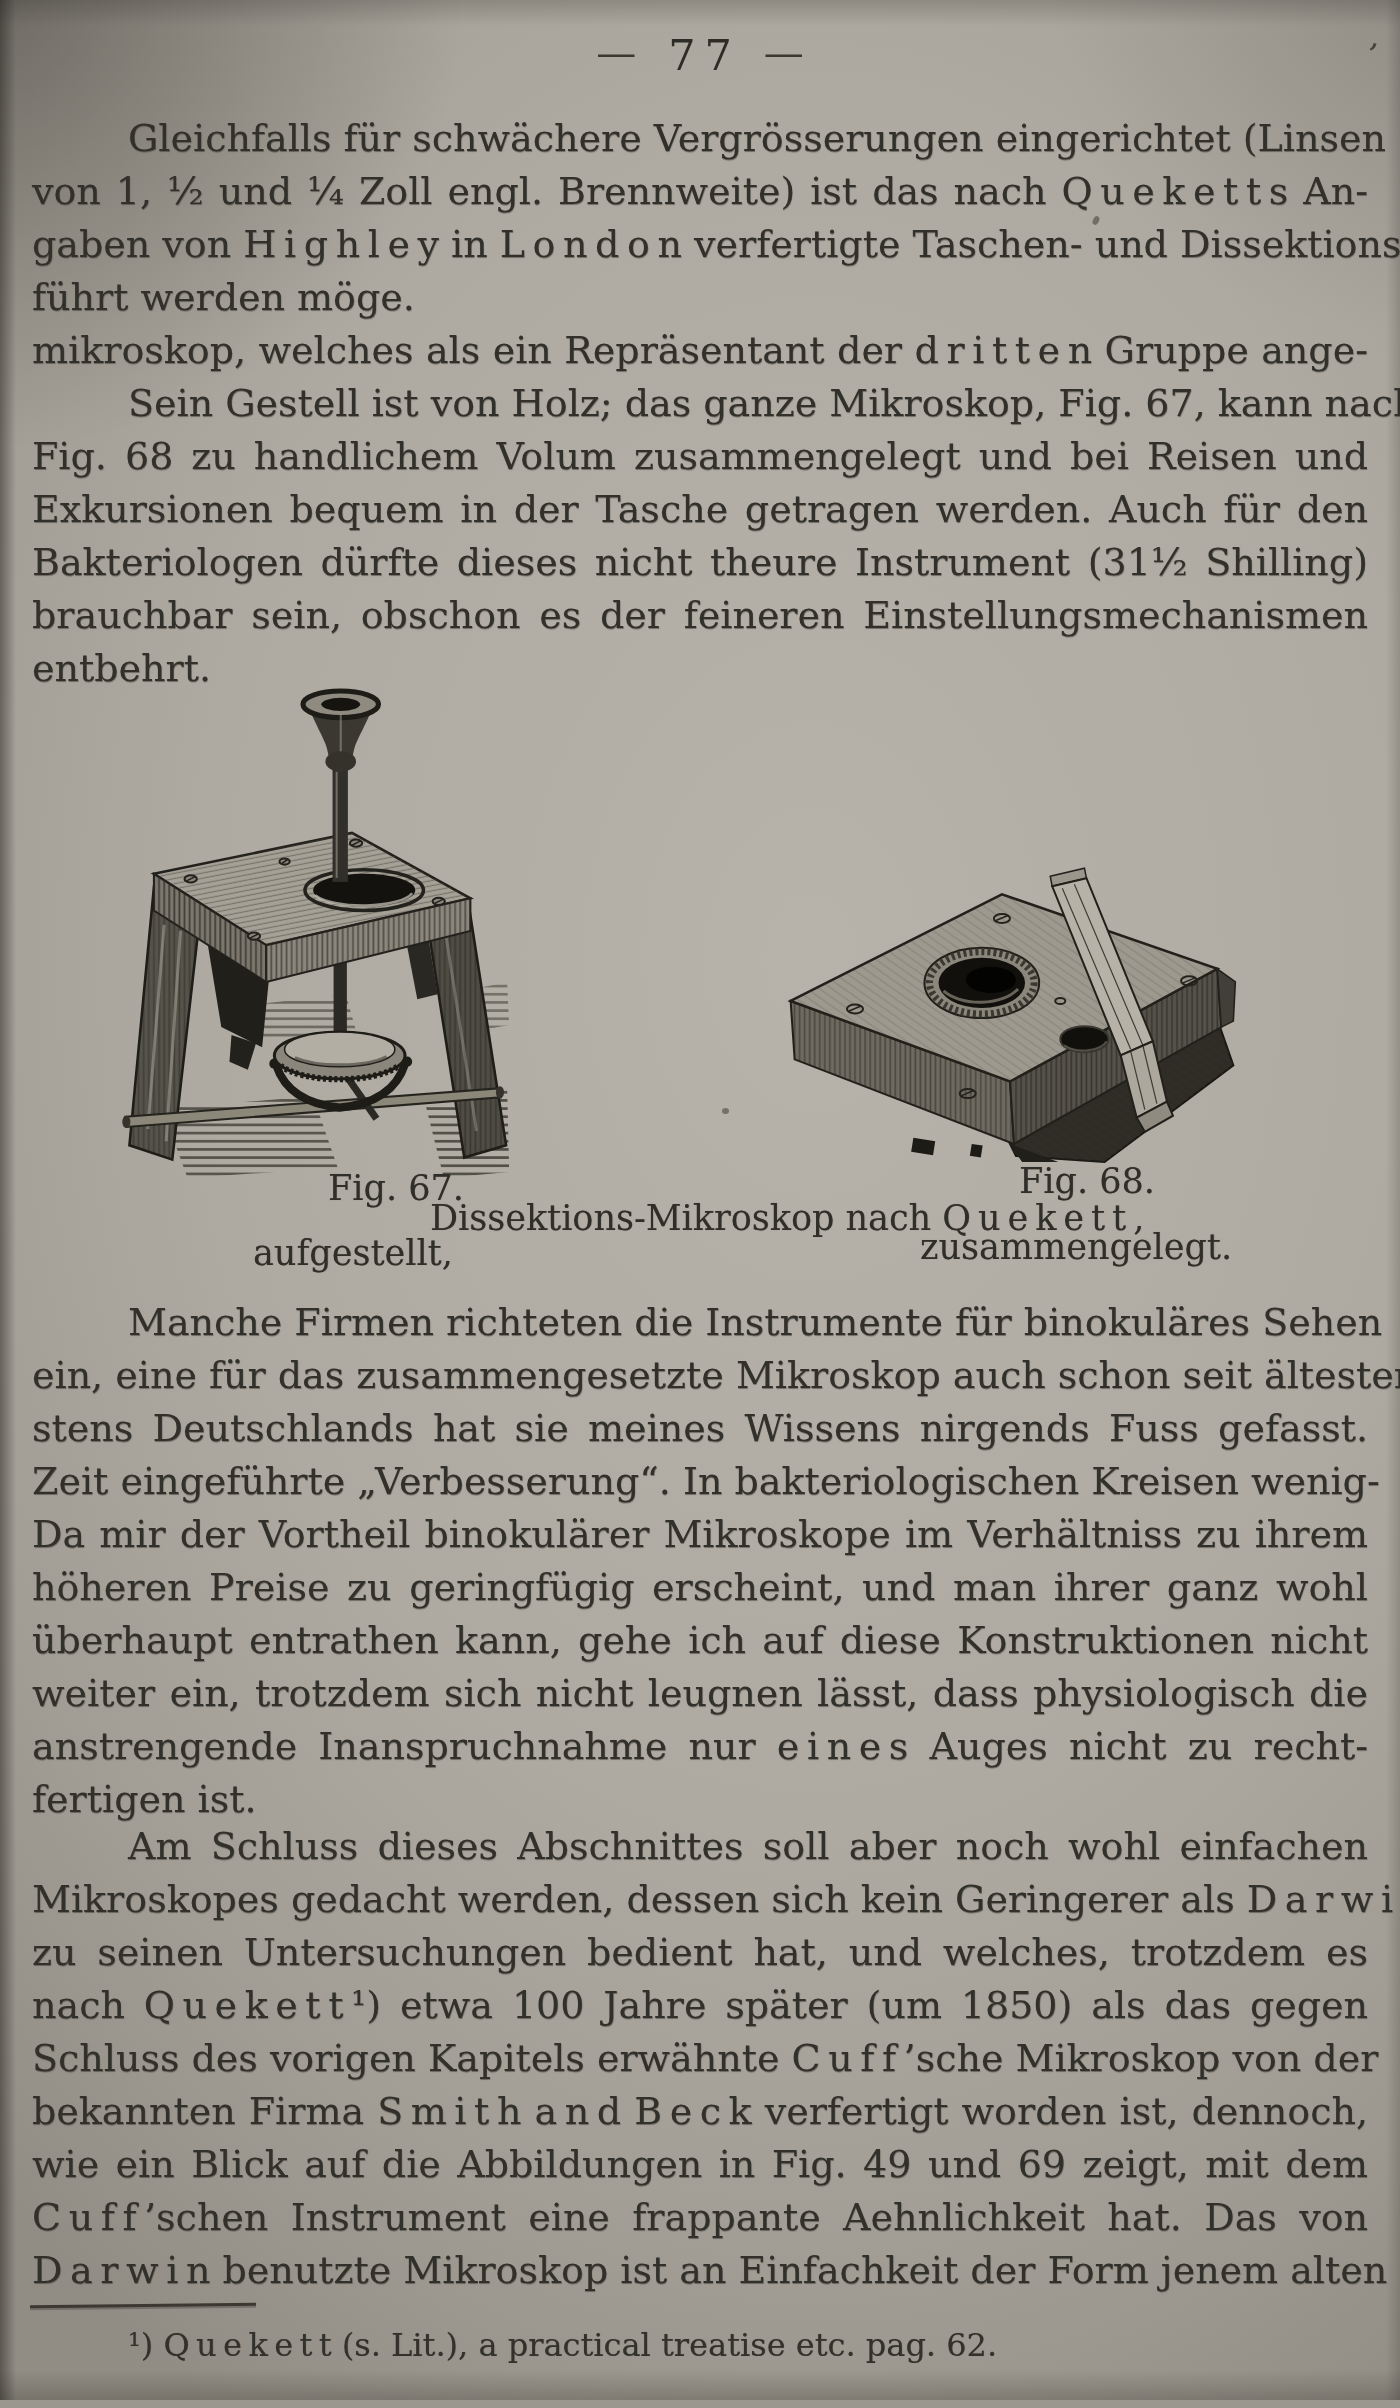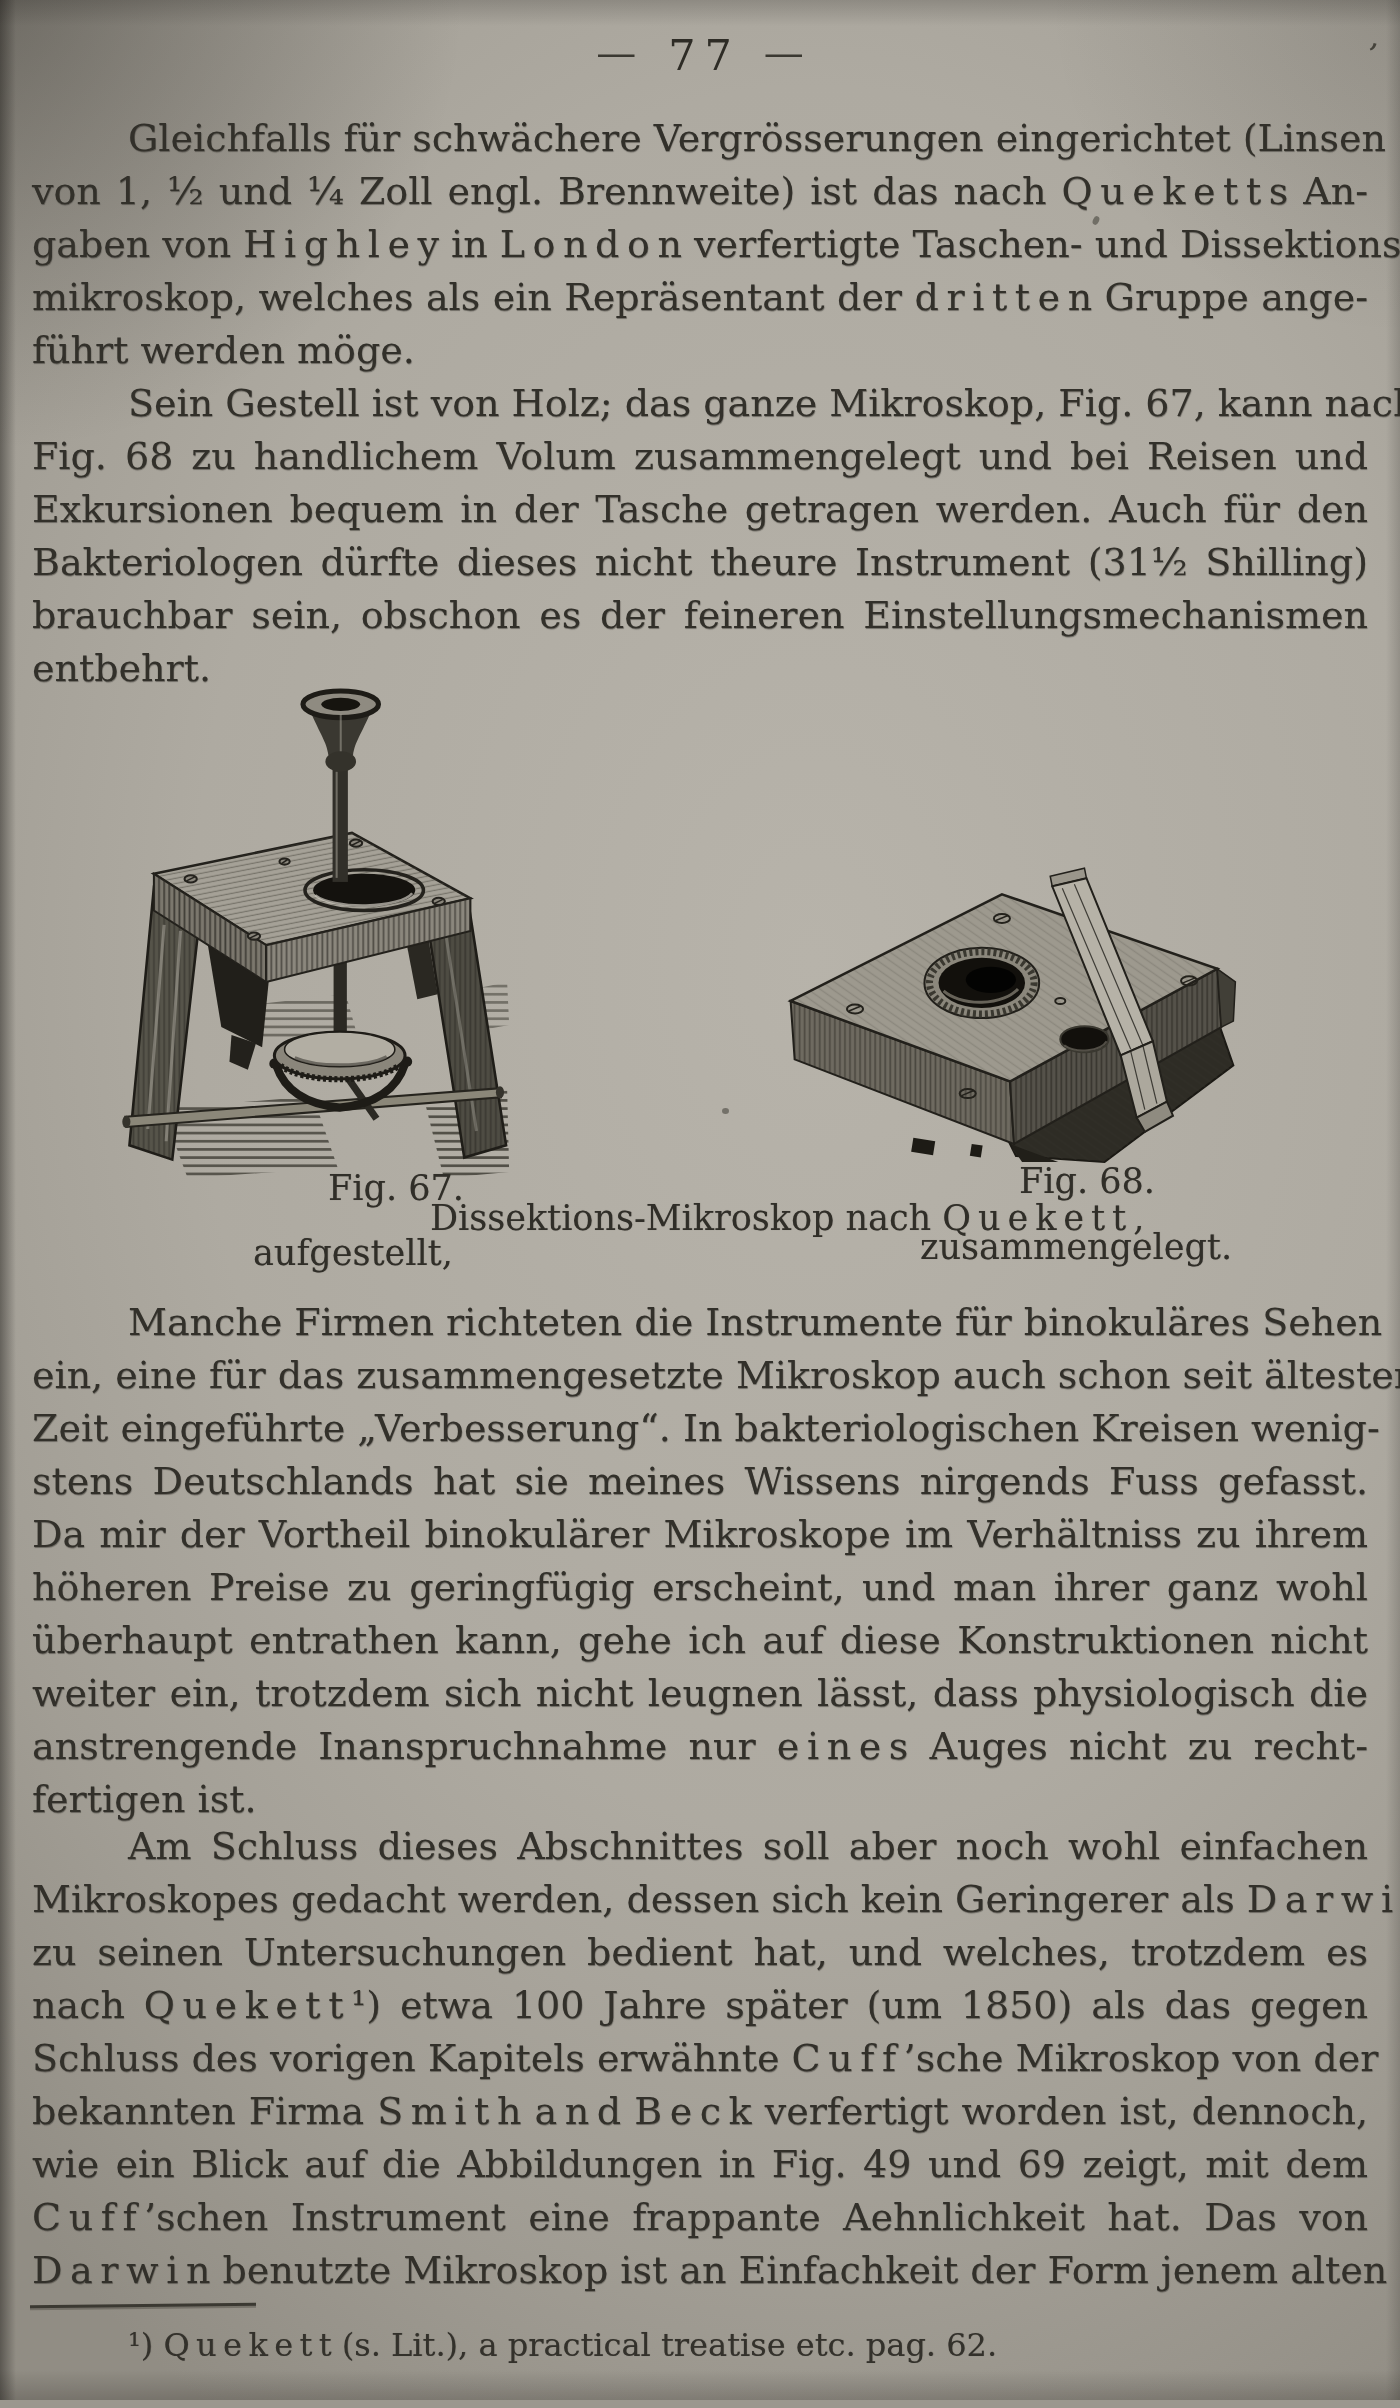--- a/index.html
+++ b/index.html
@@ -70,22 +70,22 @@
 
   <div class="pagehead">
     <span class="dash">—</span><span class="pagenum">77</span><span class="dash">—</span>
   </div>
   <span class="artifact">’</span>
 
   <section class="para" id="p1">
     <div class="line first">Gleichfalls für schwächere Vergrösserungen eingerichtet (Linsen</div>
     <div class="line">von 1, ¹⁄₂ und ¹⁄₄ Zoll engl. Brennweite) ist das nach Q u e k e t t s An-</div>
     <div class="line">gaben von H i g h l e y in L o n d o n verfertigte Taschen- und Dissektions-</div>
+    <div class="line end">führt werden möge.</div>
     <div class="line">mikroskop, welches als ein Repräsentant der d r i t t e n Gruppe ange-</div>
-    <div class="line end">führt werden möge.</div>
   </section>
 
   <section class="para" id="p2">
     <div class="line first">Sein Gestell ist von Holz; das ganze Mikroskop, Fig. 67, kann nach</div>
     <div class="line">Fig. 68 zu handlichem Volum zusammengelegt und bei Reisen und</div>
     <div class="line">Exkursionen bequem in der Tasche getragen werden. Auch für den</div>
     <div class="line">Bakteriologen dürfte dieses nicht theure Instrument (31¹⁄₂ Shilling)</div>
     <div class="line">brauchbar sein, obschon es der feineren Einstellungsmechanismen</div>
     <div class="line end">entbehrt.</div>
   </section>
@@ -234,22 +234,22 @@
 
   <div class="cap" id="cap67">Fig. 67.</div>
   <div class="cap" id="cap68">Fig. 68.</div>
   <div class="cap" id="capmain">Dissektions-Mikroskop nach Q u e k e t t ,</div>
   <div class="cap" id="capleft">aufgestellt,</div>
   <div class="cap" id="capright">zusammengelegt.</div>
 
   <section class="para" id="p3">
     <div class="line first">Manche Firmen richteten die Instrumente für binokuläres Sehen</div>
     <div class="line">ein, eine für das zusammengesetzte Mikroskop auch schon seit ältester</div>
+    <div class="line">stens Deutschlands hat sie meines Wissens nirgends Fuss gefasst.</div>
     <div class="line">Zeit eingeführte „Verbesserung“. In bakteriologischen Kreisen wenig-</div>
-    <div class="line">stens Deutschlands hat sie meines Wissens nirgends Fuss gefasst.</div>
     <div class="line">Da mir der Vortheil binokulärer Mikroskope im Verhältniss zu ihrem</div>
     <div class="line">höheren Preise zu geringfügig erscheint, und man ihrer ganz wohl</div>
     <div class="line">überhaupt entrathen kann, gehe ich auf diese Konstruktionen nicht</div>
     <div class="line">weiter ein, trotzdem sich nicht leugnen lässt, dass physiologisch die</div>
     <div class="line">anstrengende Inanspruchnahme nur e i n e s Auges nicht zu recht-</div>
     <div class="line end">fertigen ist.</div>
   </section>
 
   <section class="para" id="p4">
     <div class="line first">Am Schluss dieses Abschnittes soll aber noch wohl einfachen</div>

